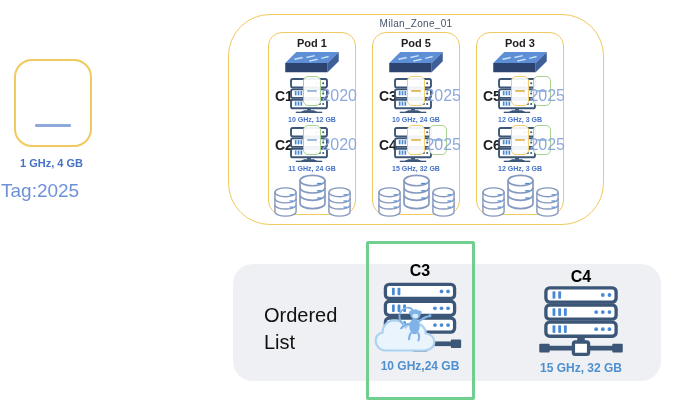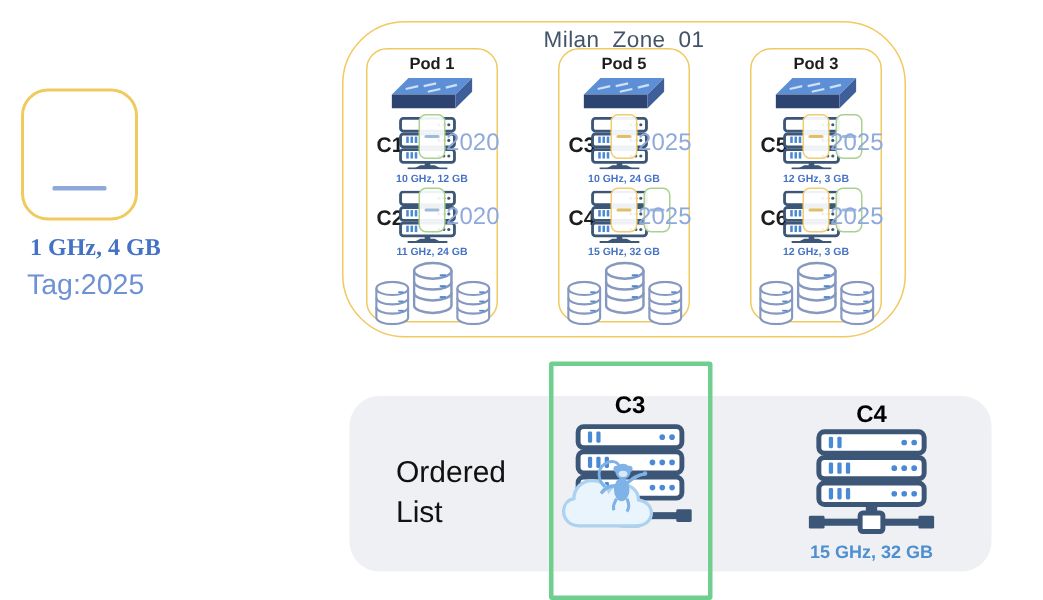--- a/index.html
+++ b/index.html
@@ -7,30 +7,30 @@
     position:relative;width:695px;height:400px;background:#fff;overflow:hidden;
     font-family:"Liberation Sans", sans-serif;
   }
   
   .account-title{position:absolute;left:12px;top:20px;font-size:17px;font-weight:600;
     color:var(--accountGreen,#54A346);}
   .account-box{position:absolute;left:14px;top:59px;width:74px;height:84px;
     border:2px solid var(--gold,#F0C95F);border-radius:18px;background:#fff;}
   .account-box .dash{position:absolute;left:50%;transform:translateX(-50%);bottom:18px;
     width:36px;height:3px;background:#8FA8DC;border-radius:1px;}
-  .account-spec{position:absolute;left:20px;top:157px;font-size:16px;font-weight:700;
-    color:var(--specBlue,#4472C4);font-family:Liberation Serif, serif;}
-  .account-tag{position:absolute;left:18px;top:180px;font-size:19px;
+  .account-spec{position:absolute;left:20px;top:157px;font-size:11px;font-weight:700;
+    color:var(--specBlue,#4472C4);}
+  .account-tag{position:absolute;left:1px;top:180px;font-size:19px;
     color:var(--tagBlue,#6E91D6);}
   
   .zone{position:absolute;left:228px;top:14px;width:374px;height:209px;
     border:1.6px solid var(--gold,#F0C95F);border-radius:42px;}
   .zone-label{position:absolute;left:50%;transform:translateX(-50%);top:3px;
-    font-size:15px;color:var(--zoneLabelColor,#44546A);letter-spacing:.3px;white-space:nowrap;}
-  .pods{position:absolute;inset:0;display:flex;justify-content:center;gap:40px;padding-top:17px;}
+    font-size:10px;color:var(--zoneLabelColor,#44546A);letter-spacing:.3px;white-space:nowrap;}
+  .pods{position:absolute;inset:0;display:flex;justify-content:center;gap:16px;padding-top:17px;}
   .pod{width:88px;height:183px;border:1.6px solid var(--gold,#F0C95F);border-radius:14px;
     position:relative;display:flex;flex-direction:column;align-items:center;padding-top:4px;
     box-sizing:border-box;background:#fff;}
   .pod-title{font-size:11px;font-weight:700;color:#1d1d1d;height:12px;line-height:12px;}
   .switch{width:56px;height:24px;margin-top:2px;flex:none;}
   .srv-row{position:relative;width:100%;height:40px;flex:none;}
   .srv-label{position:absolute;left:6px;top:13px;font-size:14px;font-weight:700;color:#1d1d1d;}
   .srv-icon{position:absolute;left:18px;top:0;width:46px;height:40px;}
   .rack-s{position:absolute;left:3px;top:3px;width:38px;height:35px;}
   .vm{position:absolute;top:1px;width:16px;height:28px;border-radius:5px;
@@ -318,20 +318,21 @@
   <div class="card card-c3">
     <div class="card-label">C3</div>
     <div class="card-icon">
       <svg class="rack-b">
           <use href="#sym-rack-b"></use>
         </svg>
       <svg class="cloud">
           <use href="#sym-cloudmonkey"></use>
         </svg>
     </div>
+    <div class="card-spec">10 GHz,24 GB</div>
   </div>
 
   <div class="highlight-box"></div>
 
   <div class="card card-c4">
     <div class="card-label">C4</div>
     <div class="card-icon">
       <svg class="rack-b">
           <use href="#sym-rack-b"></use>
         </svg>

